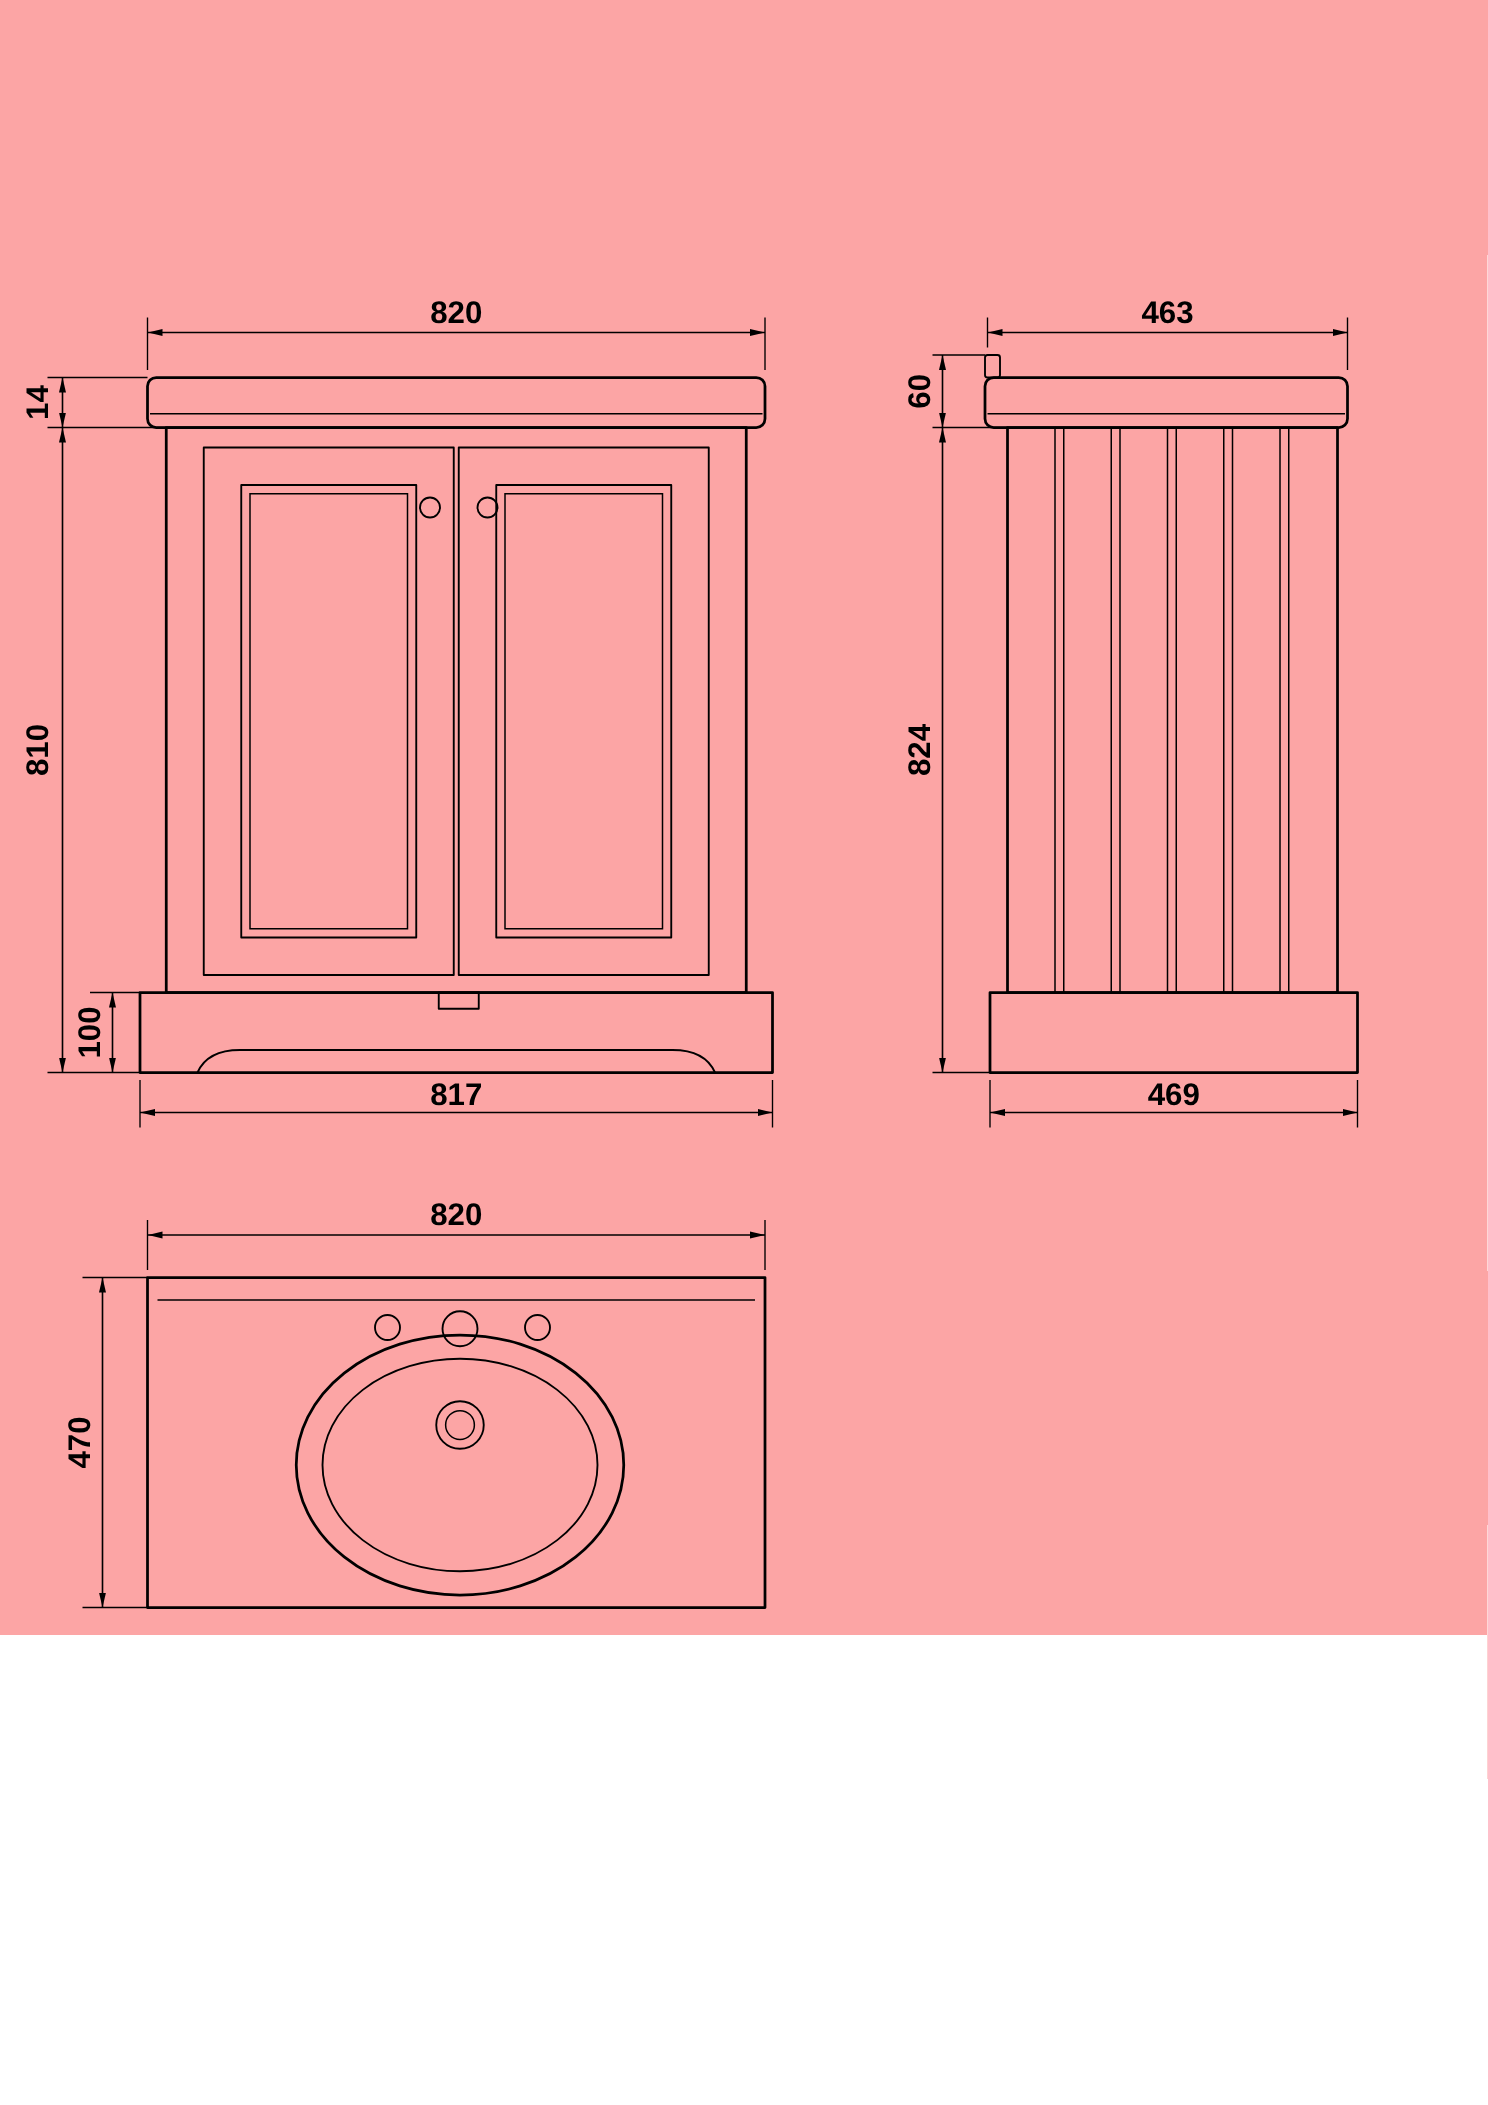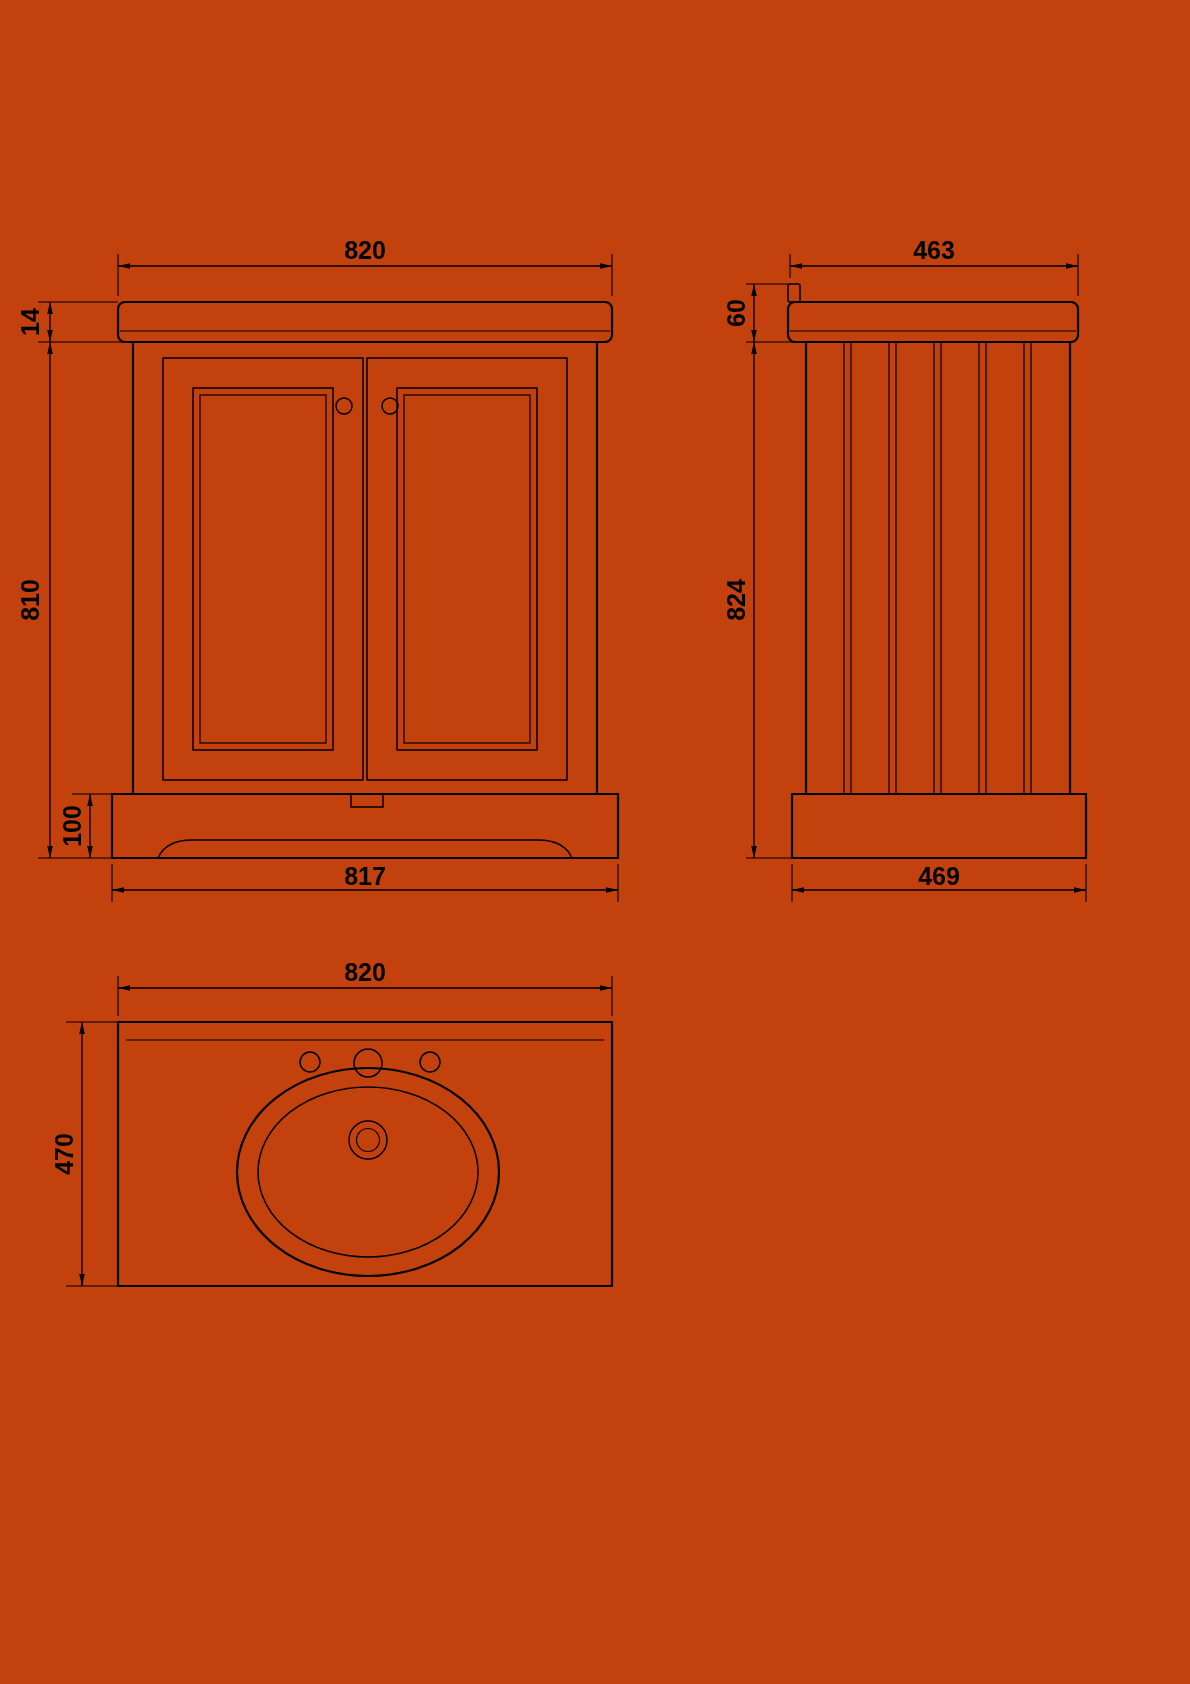--- a/index.html
+++ b/index.html
@@ -2,22 +2,22 @@
 <html><head>
 <meta charset="utf-8">
 <style>
   html, body {
     margin: 0;
     padding: 0;
     background: #ffffff;
   }
   .page {
     width: 1190px;
-    height: 1684px;
-    background: #c2410c;
+    height: 1308px;
+    background: #fca5a5;
     position: relative;
     font-family: "Liberation Sans", sans-serif;
   }
   svg { display: block; }
   .outline { fill: none; stroke: #000; stroke-width: 2.2; stroke-linejoin: round; }
   .detail  { fill: none; stroke: #000; stroke-width: 1.5; stroke-linejoin: round; }
   .plank   { fill: none; stroke: #000; stroke-width: 1.2; }
   .ext     { fill: none; stroke: #000; stroke-width: 1.1; }
   .dimline { fill: none; stroke: #000; stroke-width: 1.3; }
   .dim-text {

